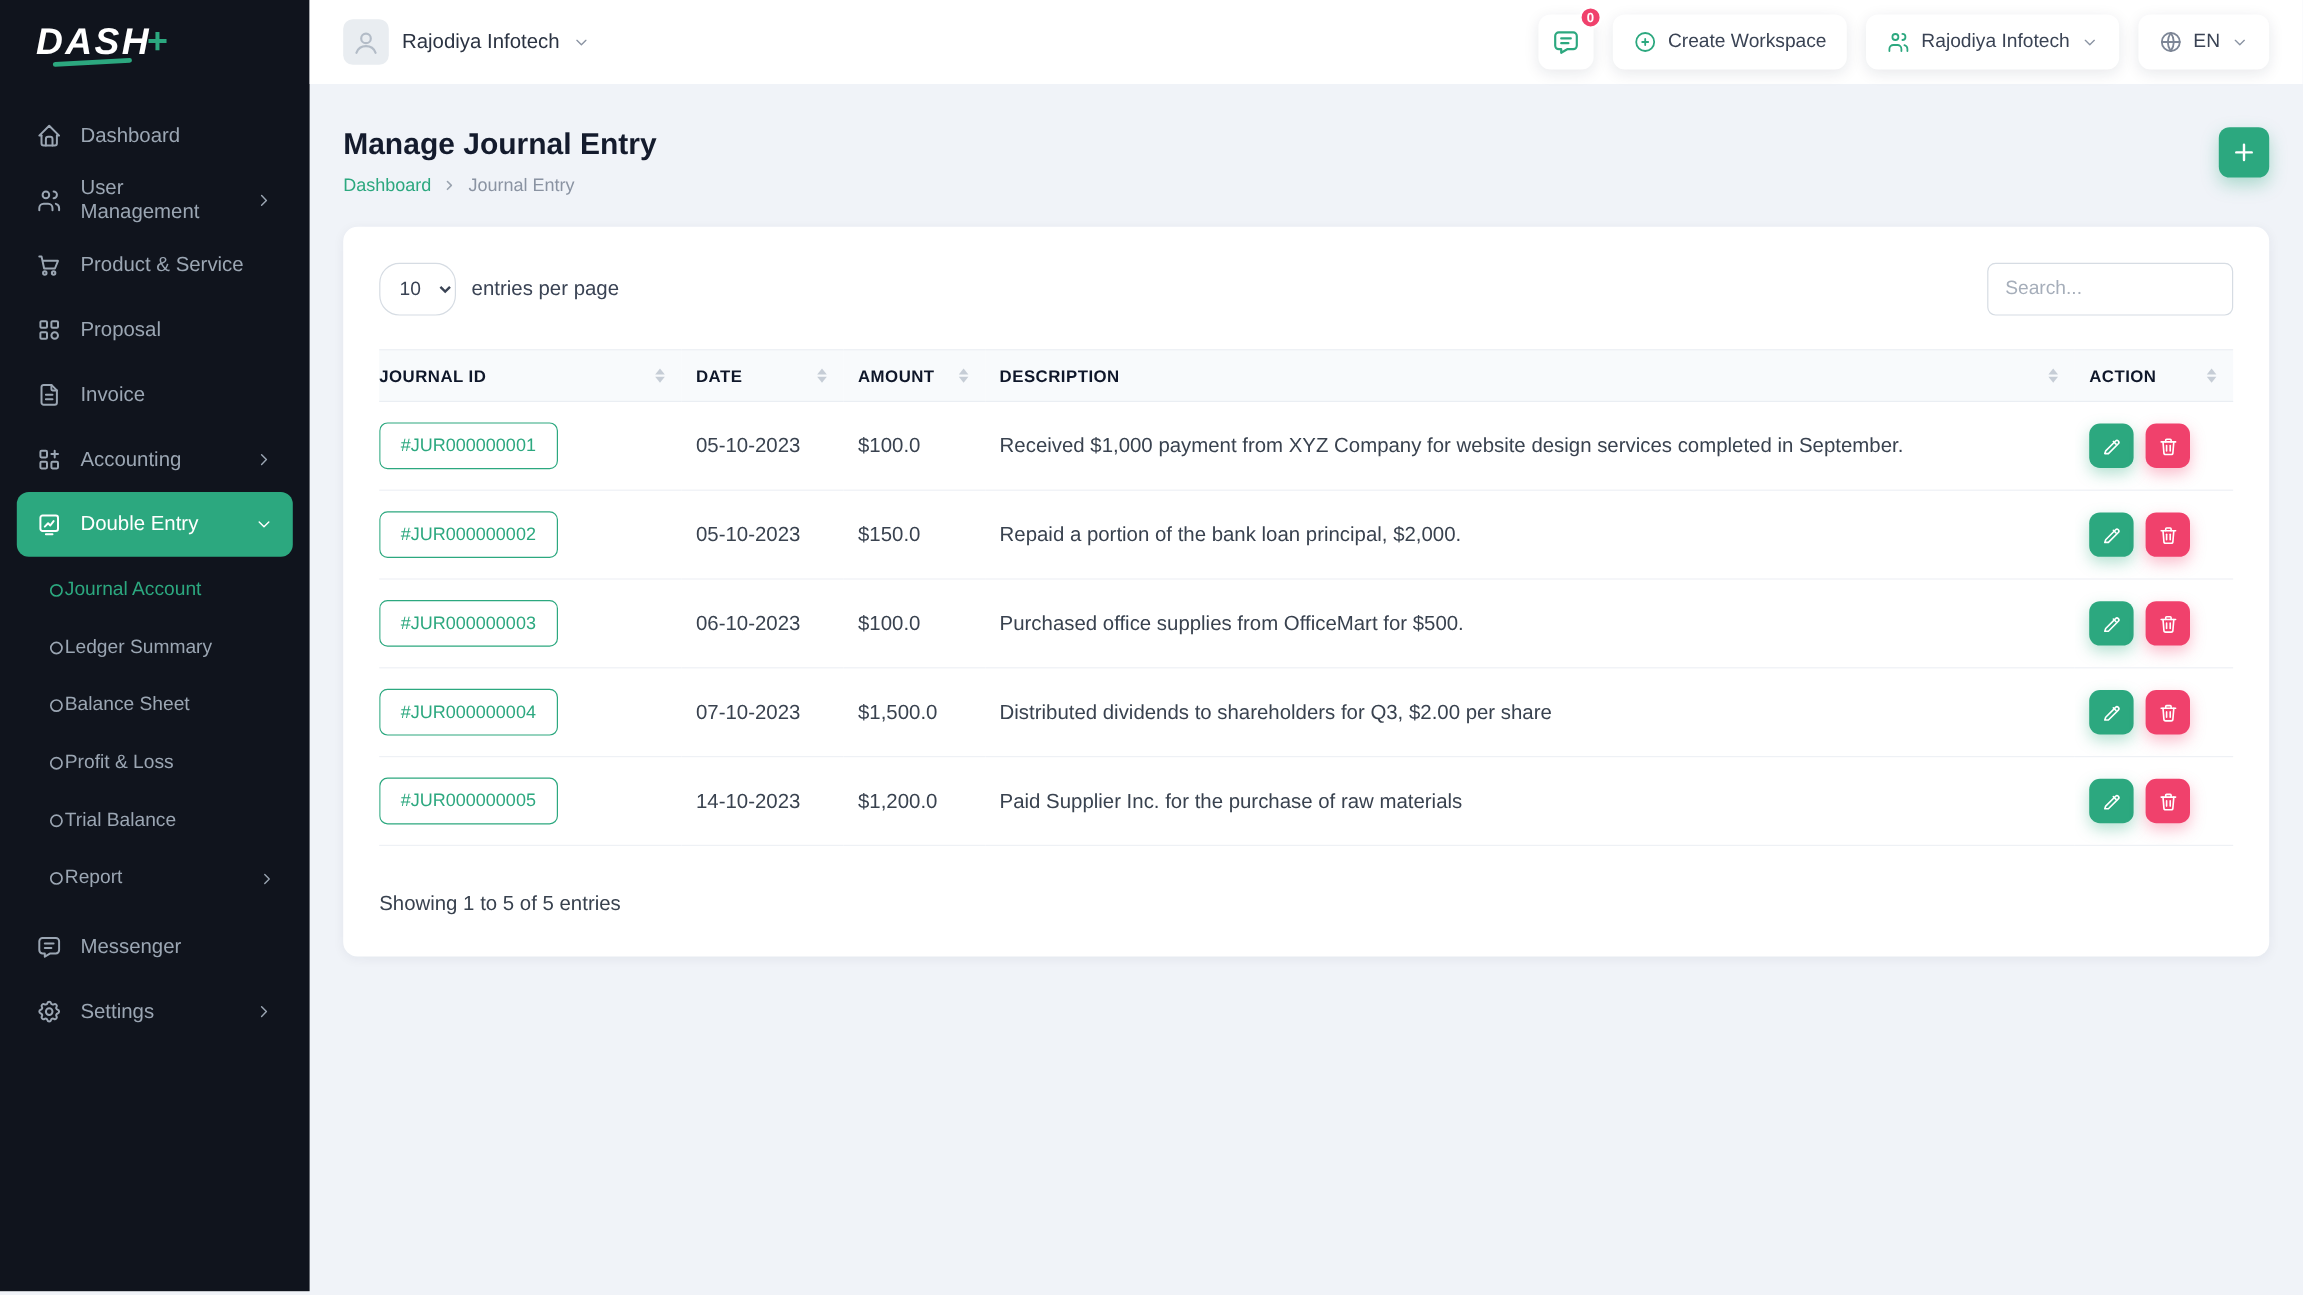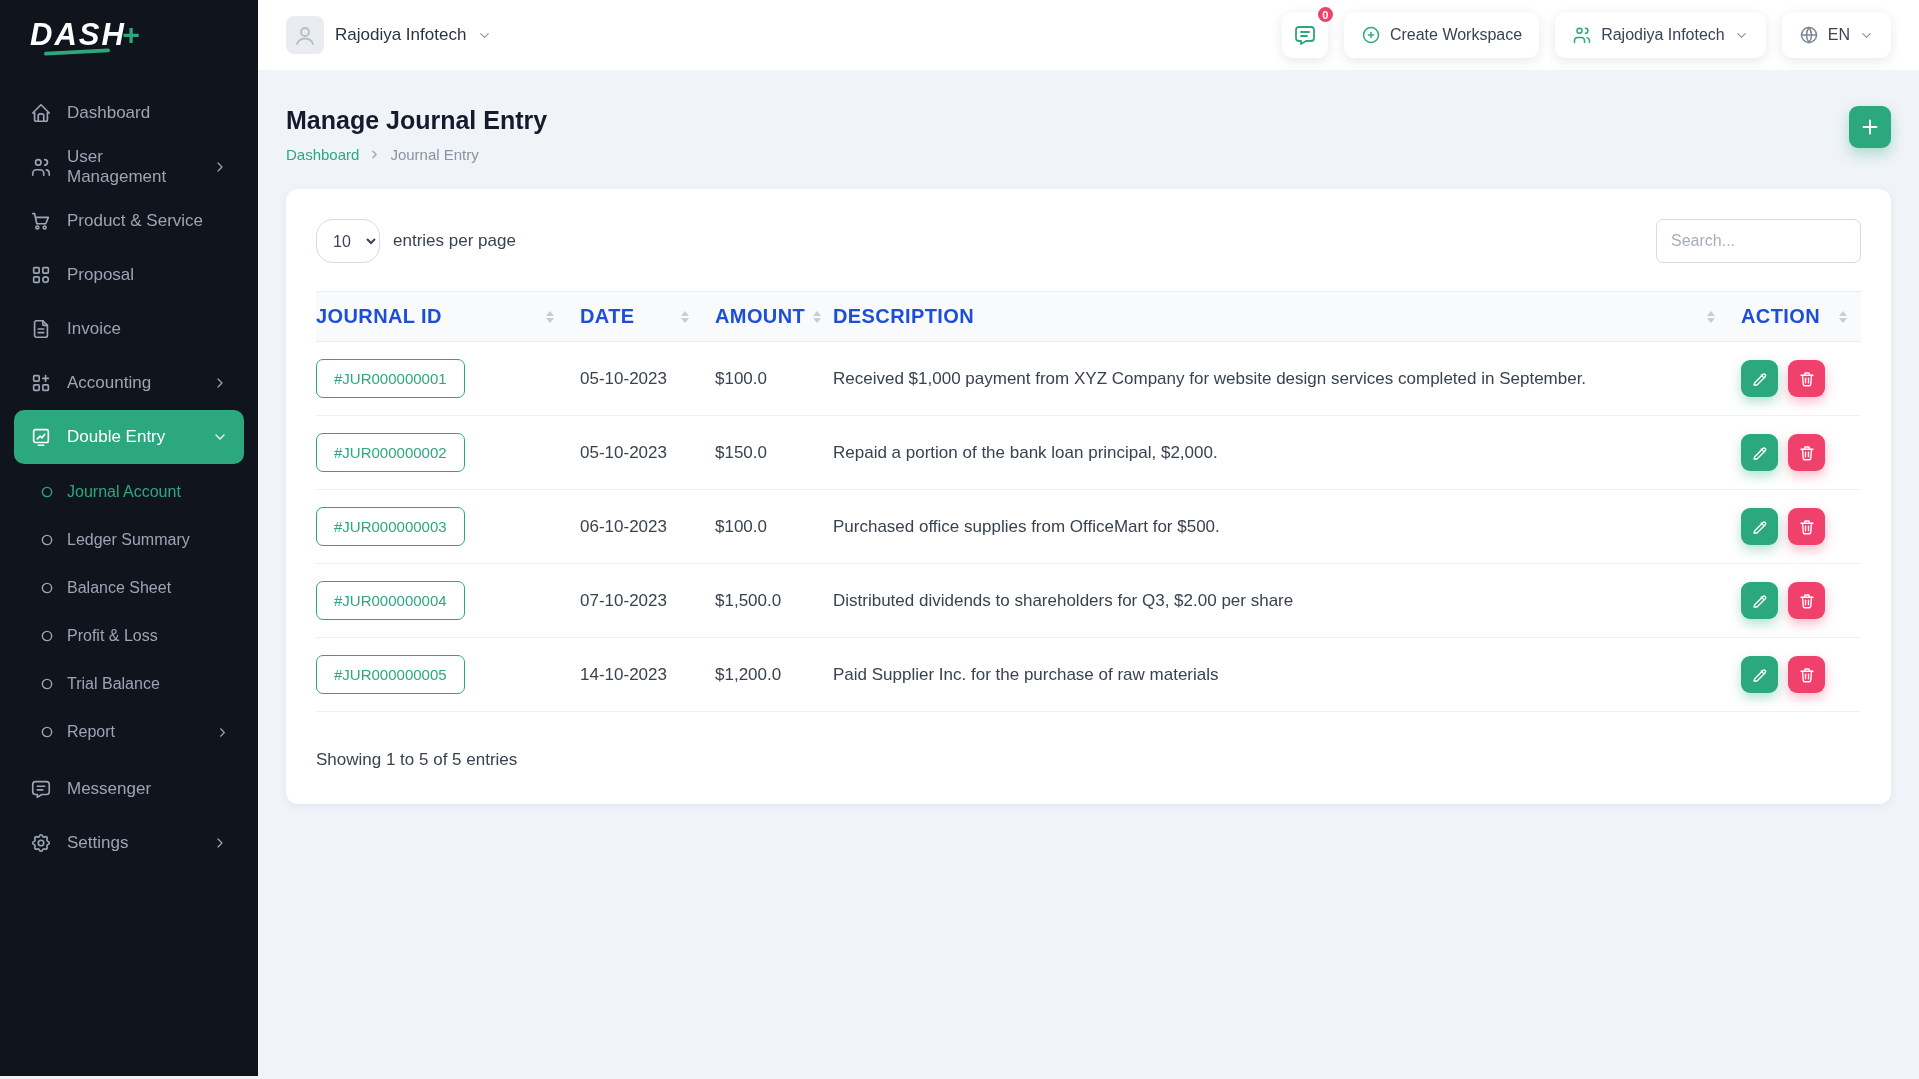--- a/index.html
+++ b/index.html
@@ -14,21 +14,21 @@
   .logo-plus{color:#2ca87f;font-weight:800;font-size:30px;margin-left:-4px;font-style:italic}
   .logo-swoosh{position:absolute;left:44px;bottom:16px;width:66px;height:4px;background:#2ca87f;border-radius:4px;transform:rotate(-3deg)}
   .nav{padding:16px 14px 0 14px;flex:1}
   .item{display:flex;align-items:center;gap:15px;height:54px;padding:0 16px;border-radius:10px;color:#9ba6b3;font-size:17px;cursor:pointer}
   .item .ic{display:flex;width:22px;height:22px}
   .item .ic svg{width:22px;height:22px}
   .item .chev{margin-left:auto;display:flex}
   .item .chev svg{width:16px;height:16px}
   .item.active{background:#2ca87f;color:#fff}
   .submenu{padding:4px 0 6px 12px}
-  .subitem{display:flex;align-items:center;gap:13px;height:48px;padding:0 14px;font-size:16px;color:#9ba6b3;cursor:pointer}
+  .subitem{display:flex;align-items:center;height:48px;padding:0 14px;font-size:16px;color:#9ba6b3;cursor:pointer}
   .subitem .dot{display:flex}
   .subitem .dot svg{width:14px;height:14px}
   .subitem.active{color:#2ca87f}
   .subitem .chev{margin-left:auto;display:flex}
   .subitem .chev svg{width:15px;height:15px}
 
   
   .main{flex:1;display:flex;flex-direction:column;min-width:0}
   .topbar{height:70px;background:#fff;display:flex;align-items:center;padding:0 28px;gap:16px}
   .workspace{display:flex;align-items:center;gap:11px;cursor:pointer}
@@ -61,21 +61,21 @@
   
   .card{margin-top:26px;background:#fff;border-radius:12px;box-shadow:0 2px 10px rgba(20,30,60,.06);padding:30px 30px 34px 30px}
   .card-top{display:flex;align-items:center;justify-content:space-between;margin-bottom:28px}
   .perpage{display:flex;align-items:center;gap:13px;font-size:17px;color:#3a4354}
   .perpage select{height:44px;padding:0 12px;border:1px solid #d6dce3;border-radius:17px;font-size:16px;color:#3a4354;background:#fff;font-family:inherit;cursor:pointer}
   .search input{height:44px;width:205px;border:1px solid #d6dce3;border-radius:7px;padding:0 14px;font-size:16px;color:#3a4354;font-family:inherit;outline:none}
   .search input::placeholder{color:#a6aeba}
 
   table{width:100%;border-collapse:collapse;table-layout:fixed}
   col.c-id{width:252px}col.c-date{width:135px}col.c-amt{width:118px}col.c-act{width:132px}
-  thead th{background:#f8fafc;border-top:1px solid #eaeef3;border-bottom:1px solid #eaeef3;padding:13px 12px;font-size:20px;color:#1d4ed8;letter-spacing:.4px;text-align:left;font-weight:700;cursor:pointer}
+  thead th{background:#f8fafc;border-top:1px solid #eaeef3;border-bottom:1px solid #eaeef3;padding:13px 12px;font-size:14px;color:#0f172a;letter-spacing:.4px;text-align:left;font-weight:700;cursor:pointer}
   thead th:first-child,tbody td:first-child{padding-left:0}
   .th-inner{display:flex;align-items:center;justify-content:space-between;gap:8px}
   .sort{display:inline-flex;flex-direction:column;gap:2px;margin-right:2px}
   .sort i{display:block;width:0;height:0;border-left:4px solid transparent;border-right:4px solid transparent}
   .sort i.up{border-bottom:5px solid #c6cdd6}
   .sort i.dn{border-top:5px solid #c6cdd6}
   tbody td{padding:17px 12px;border-bottom:1px solid #eef1f5;font-size:17px;color:#39424f;vertical-align:middle;white-space:nowrap;overflow:hidden}
   .jpill{display:inline-block;border:1px solid #2ca87f;color:#2ca87f;border-radius:7px;padding:10px 17px;font-size:15px;background:#fff}
   .act{display:flex;gap:10px}
   .abtn{width:37px;height:37px;border-radius:9px;display:flex;align-items:center;justify-content:center;color:#fff;border:none;cursor:pointer}

